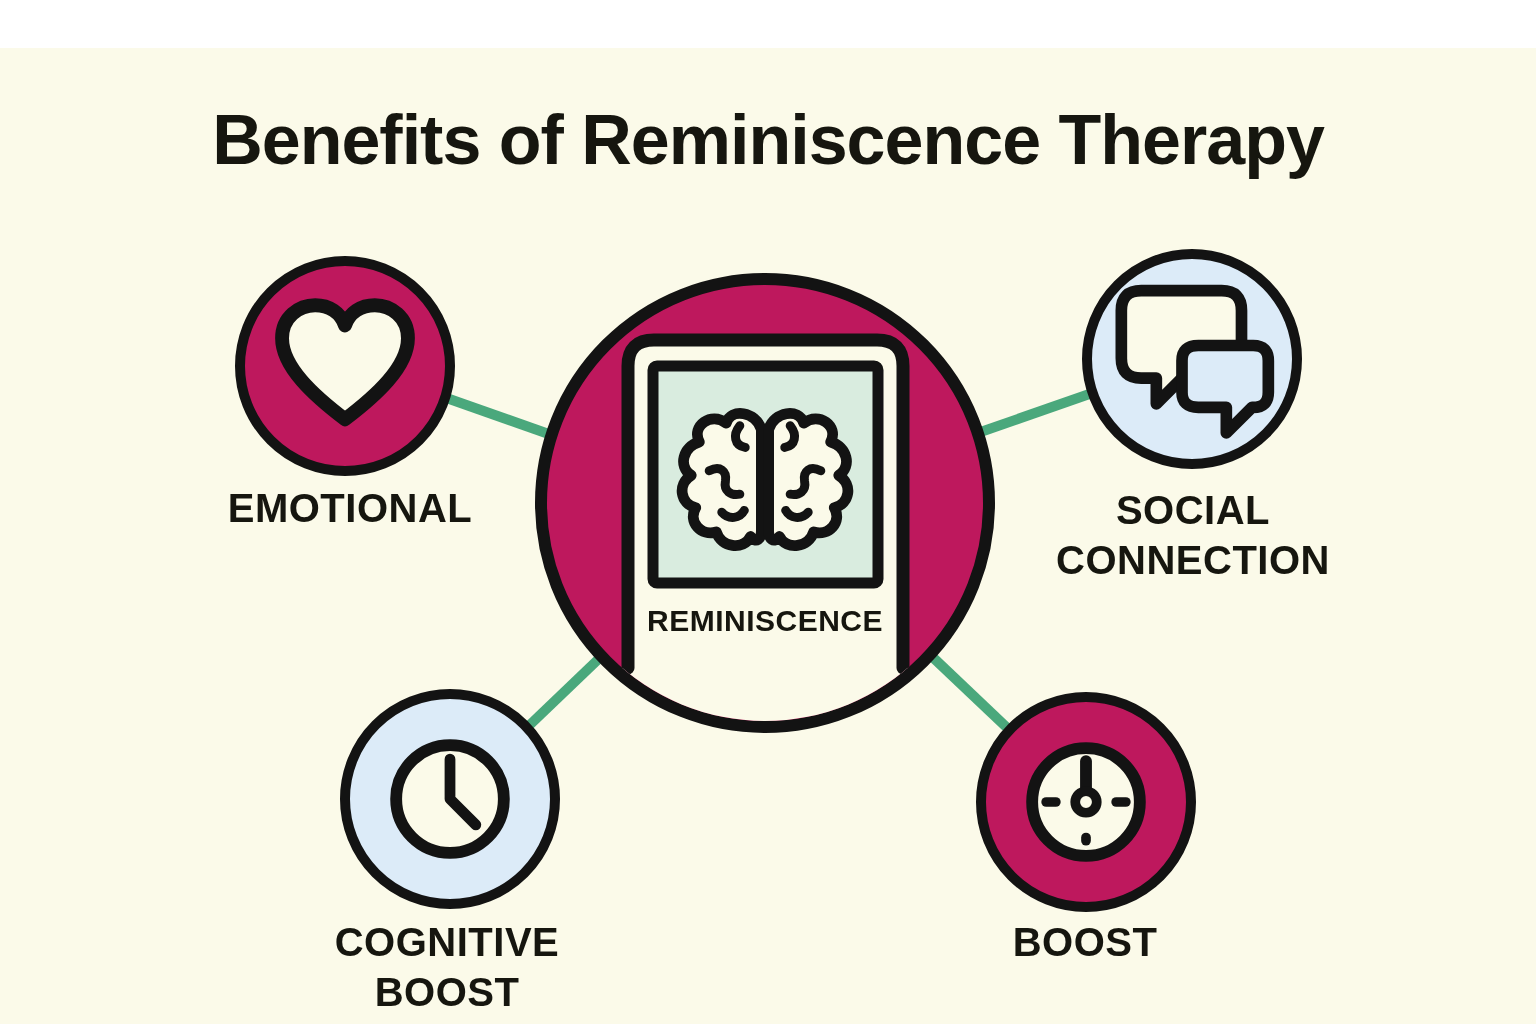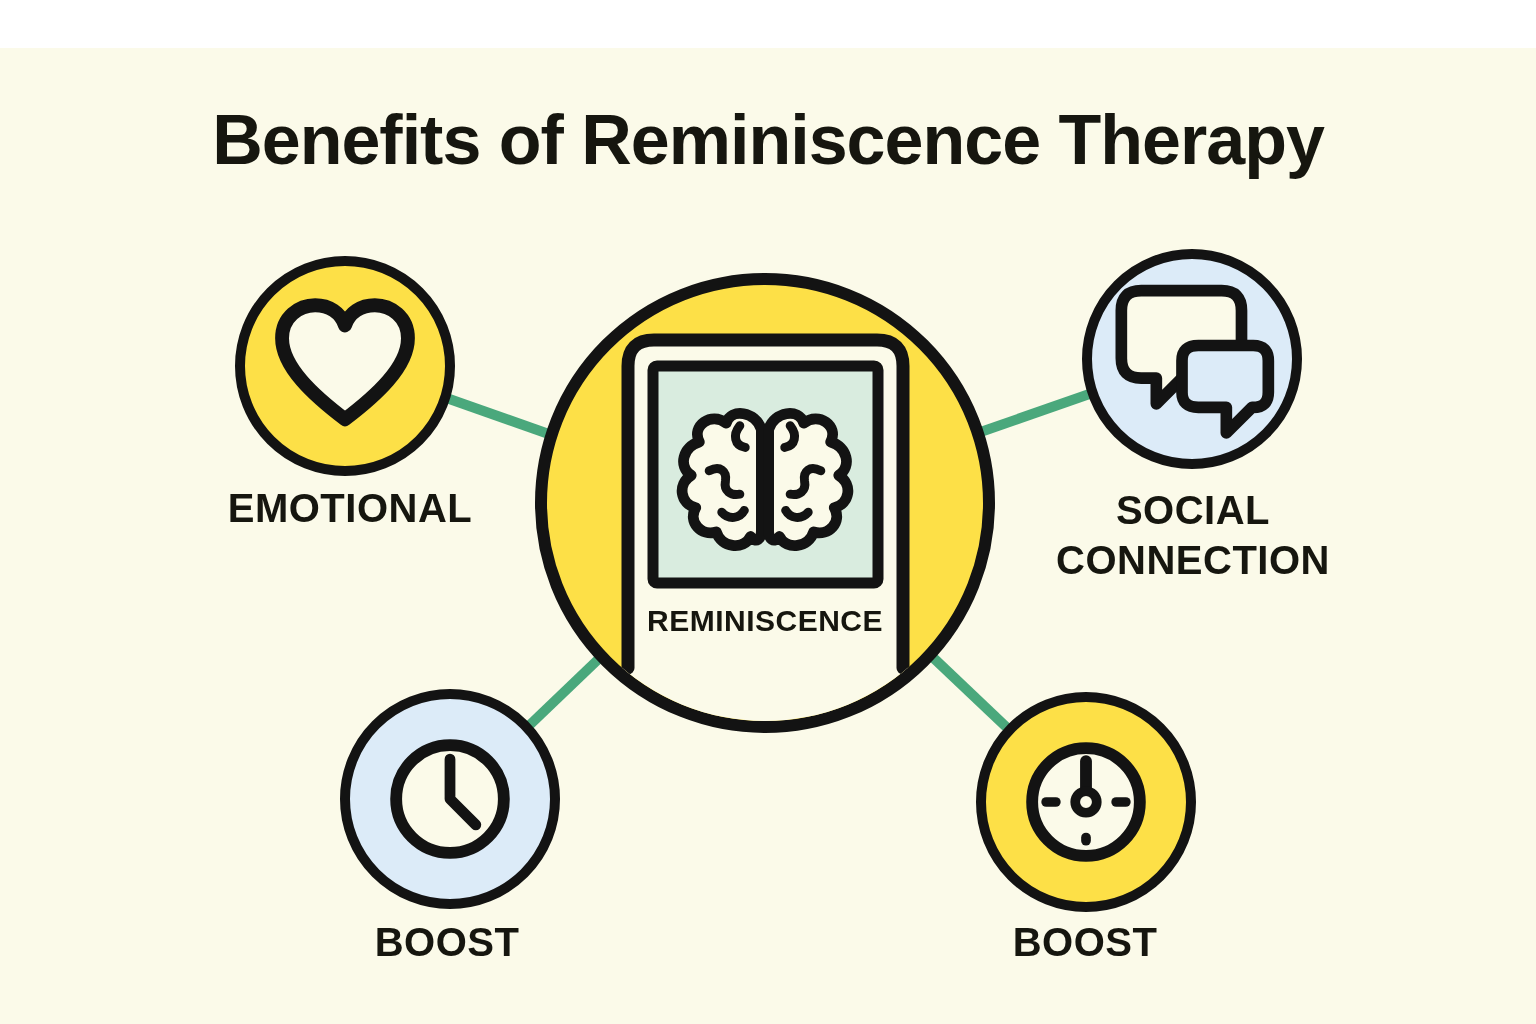--- a/index.html
+++ b/index.html
@@ -14,21 +14,21 @@
     margin:0; text-align:center;
     font-size:70px; line-height:80px; font-weight:bold;
     color:#16160f; letter-spacing:-1px;
   }
   .connectors { position:absolute; left:0; top:0; }
   .circle {
     position:absolute; box-sizing:border-box; border-radius:50%;
     border:10px solid #131313;
     display:flex; align-items:center; justify-content:center;
   }
-  .fill-green { background:#fde047; }
+  .fill-green { background:#be185d; }
   .fill-blue  { background:#dcebf8; }
   .sat { width:220px; height:220px; }
   .central {
     left:535px; top:225px; width:460px; height:460px;
     border-width:12px; overflow:hidden;
   }
   .central svg.center-art { position:absolute; left:0; top:0; }
   .central-label {
     position:absolute; left:0; top:318px; width:100%;
     text-align:center; font-weight:bold;
@@ -100,20 +100,21 @@
     <span>CONNECTION</span>
   </div>
 
   <div class="circle sat fill-blue" style="left:340px; top:641px;">
     <svg width="140" height="140" viewBox="0 0 130 130">
       <circle cx="65" cy="65" r="50" fill="#fbfae9" stroke="#131313" stroke-width="11"></circle>
       <path d="M65,28 L65,65 L89,89" fill="none" stroke="#131313" stroke-width="10" stroke-linecap="round" stroke-linejoin="round"></path>
     </svg>
   </div>
   <div class="node-label" style="left:247px; top:869px;">
+    <span>COGNITIVE</span>
     <span>BOOST</span>
   </div>
 
   <div class="circle sat fill-green" style="left:976px; top:644px;">
     <svg width="140" height="140" viewBox="0 0 130 130">
       <circle cx="65" cy="65" r="50" fill="#fbfae9" stroke="#131313" stroke-width="11"></circle>
       <line x1="65" y1="27" x2="65" y2="53" stroke="#131313" stroke-width="11" stroke-linecap="round"></line>
       <circle cx="65" cy="65" r="10" fill="#fbfae9" stroke="#131313" stroke-width="9"></circle>
       <line x1="28" y1="65" x2="37" y2="65" stroke="#131313" stroke-width="9" stroke-linecap="round"></line>
       <line x1="93" y1="65" x2="102" y2="65" stroke="#131313" stroke-width="9" stroke-linecap="round"></line>

